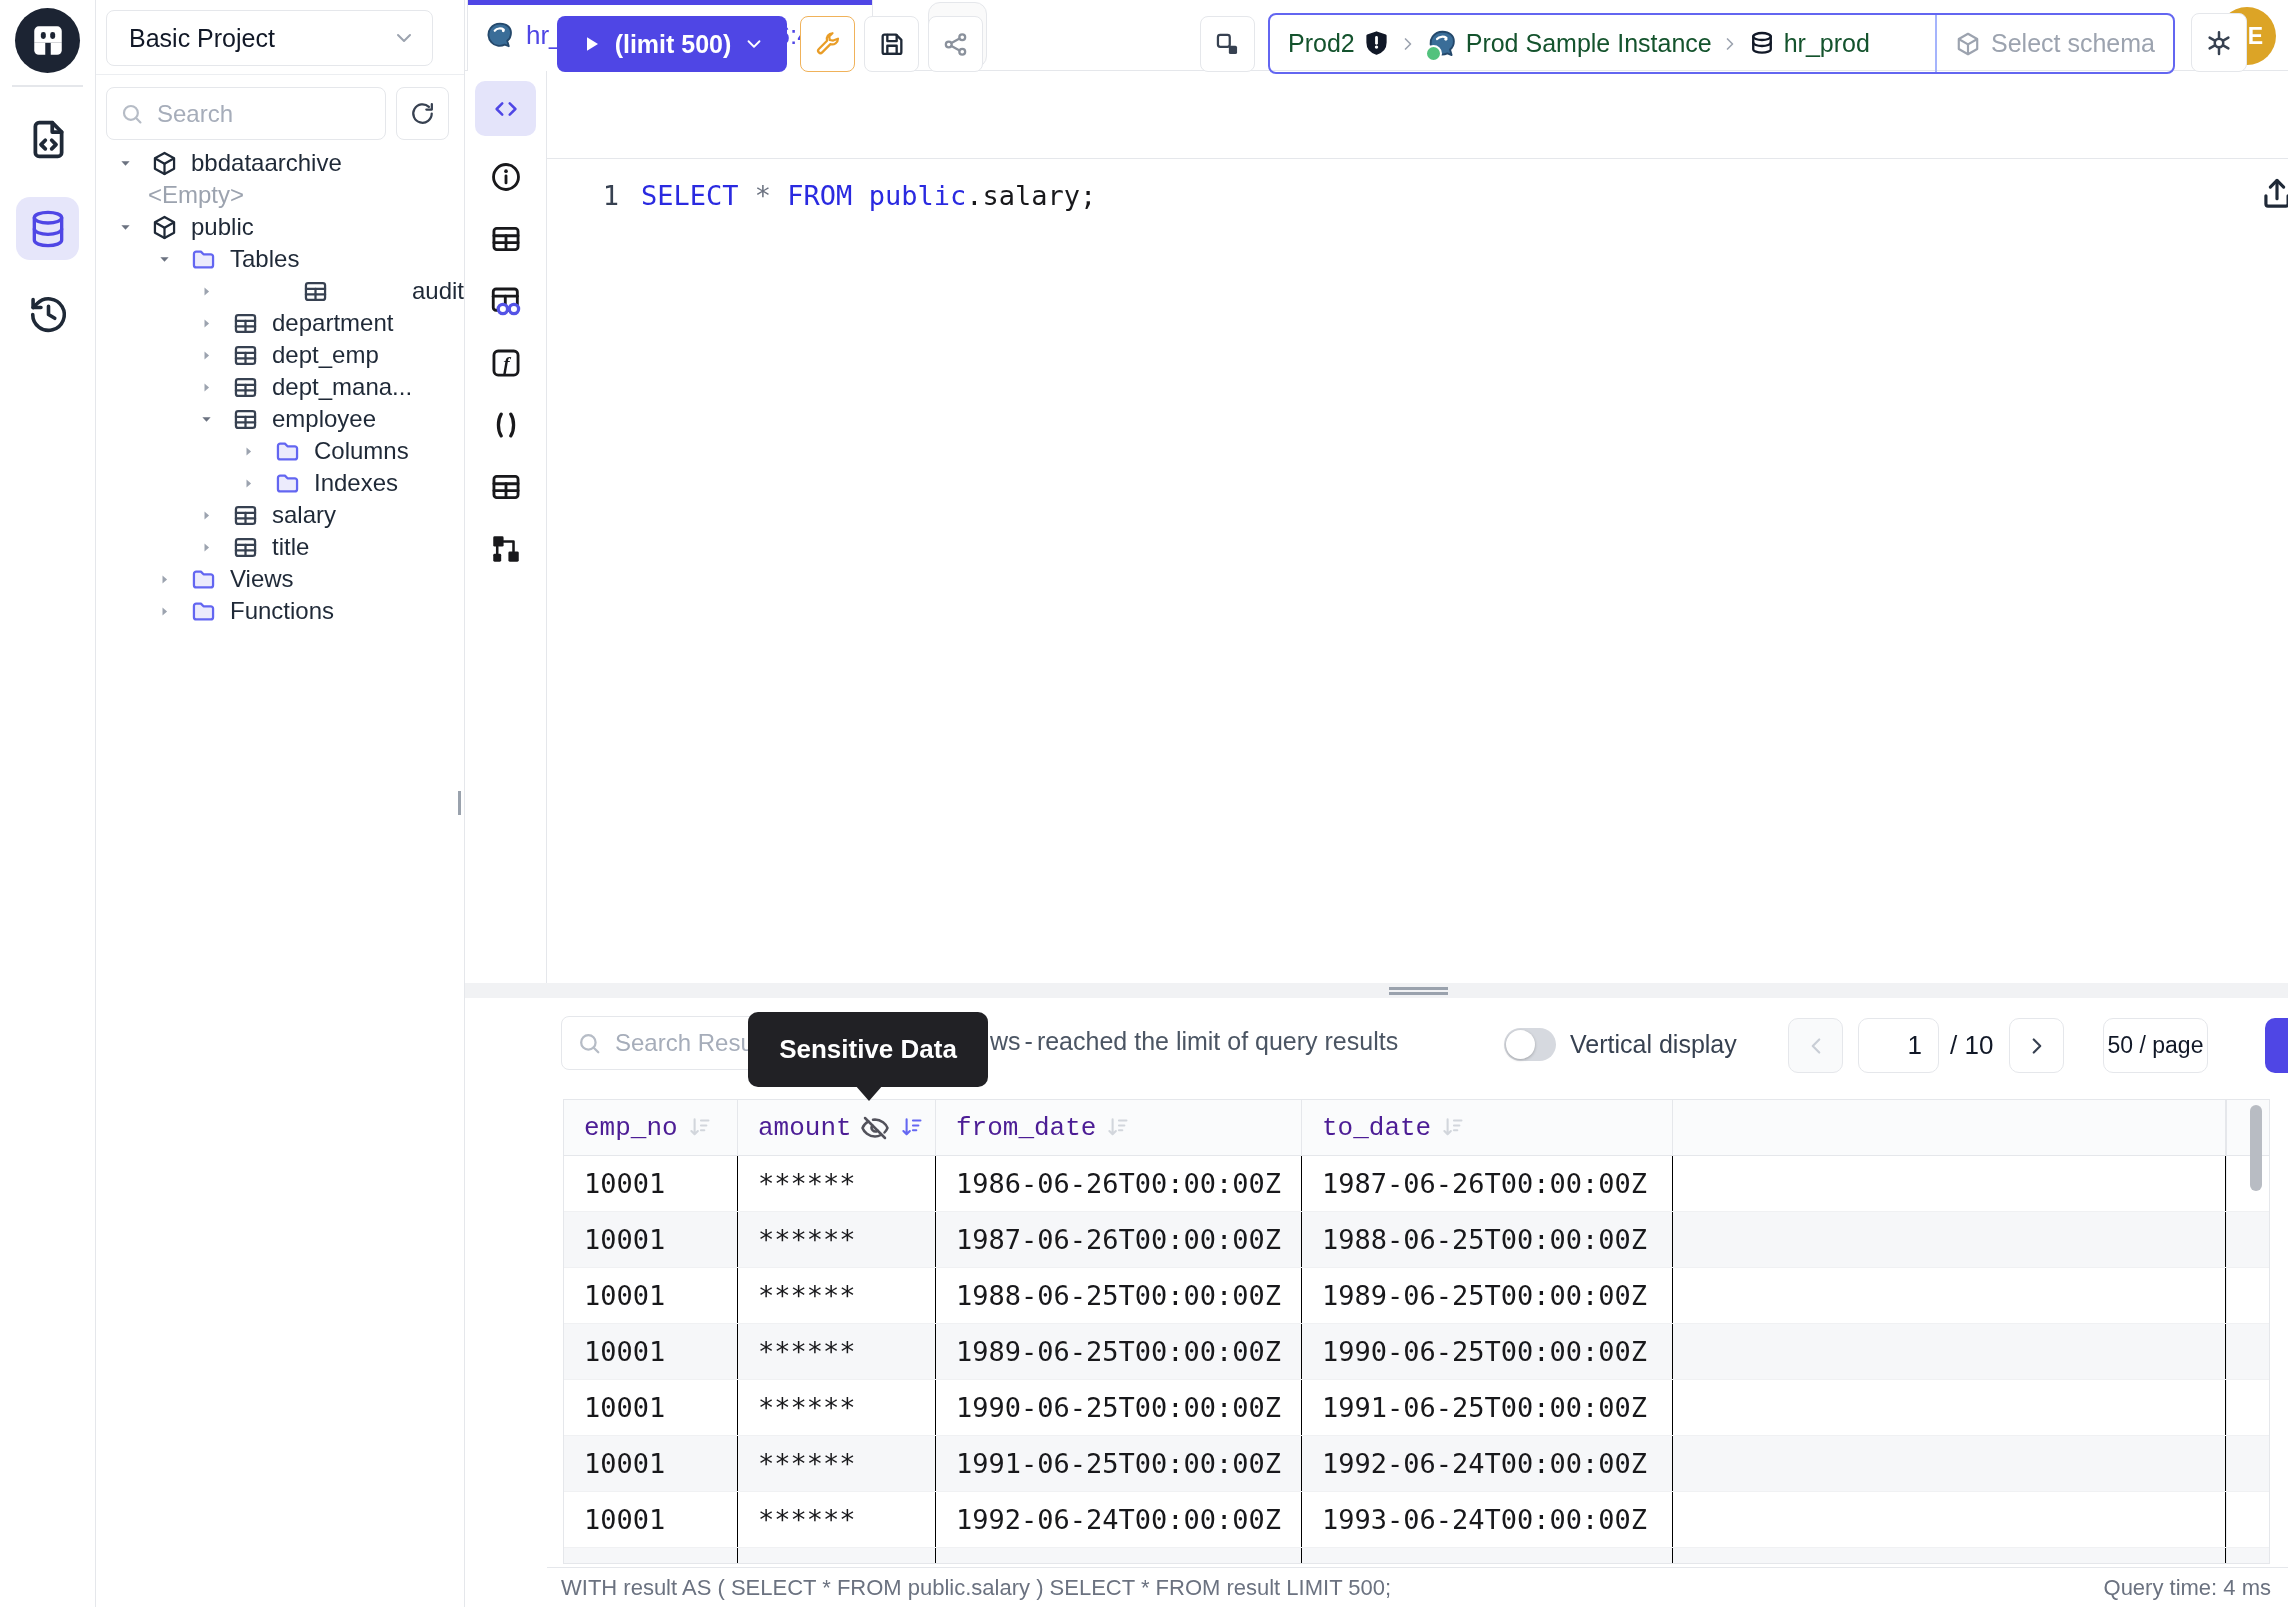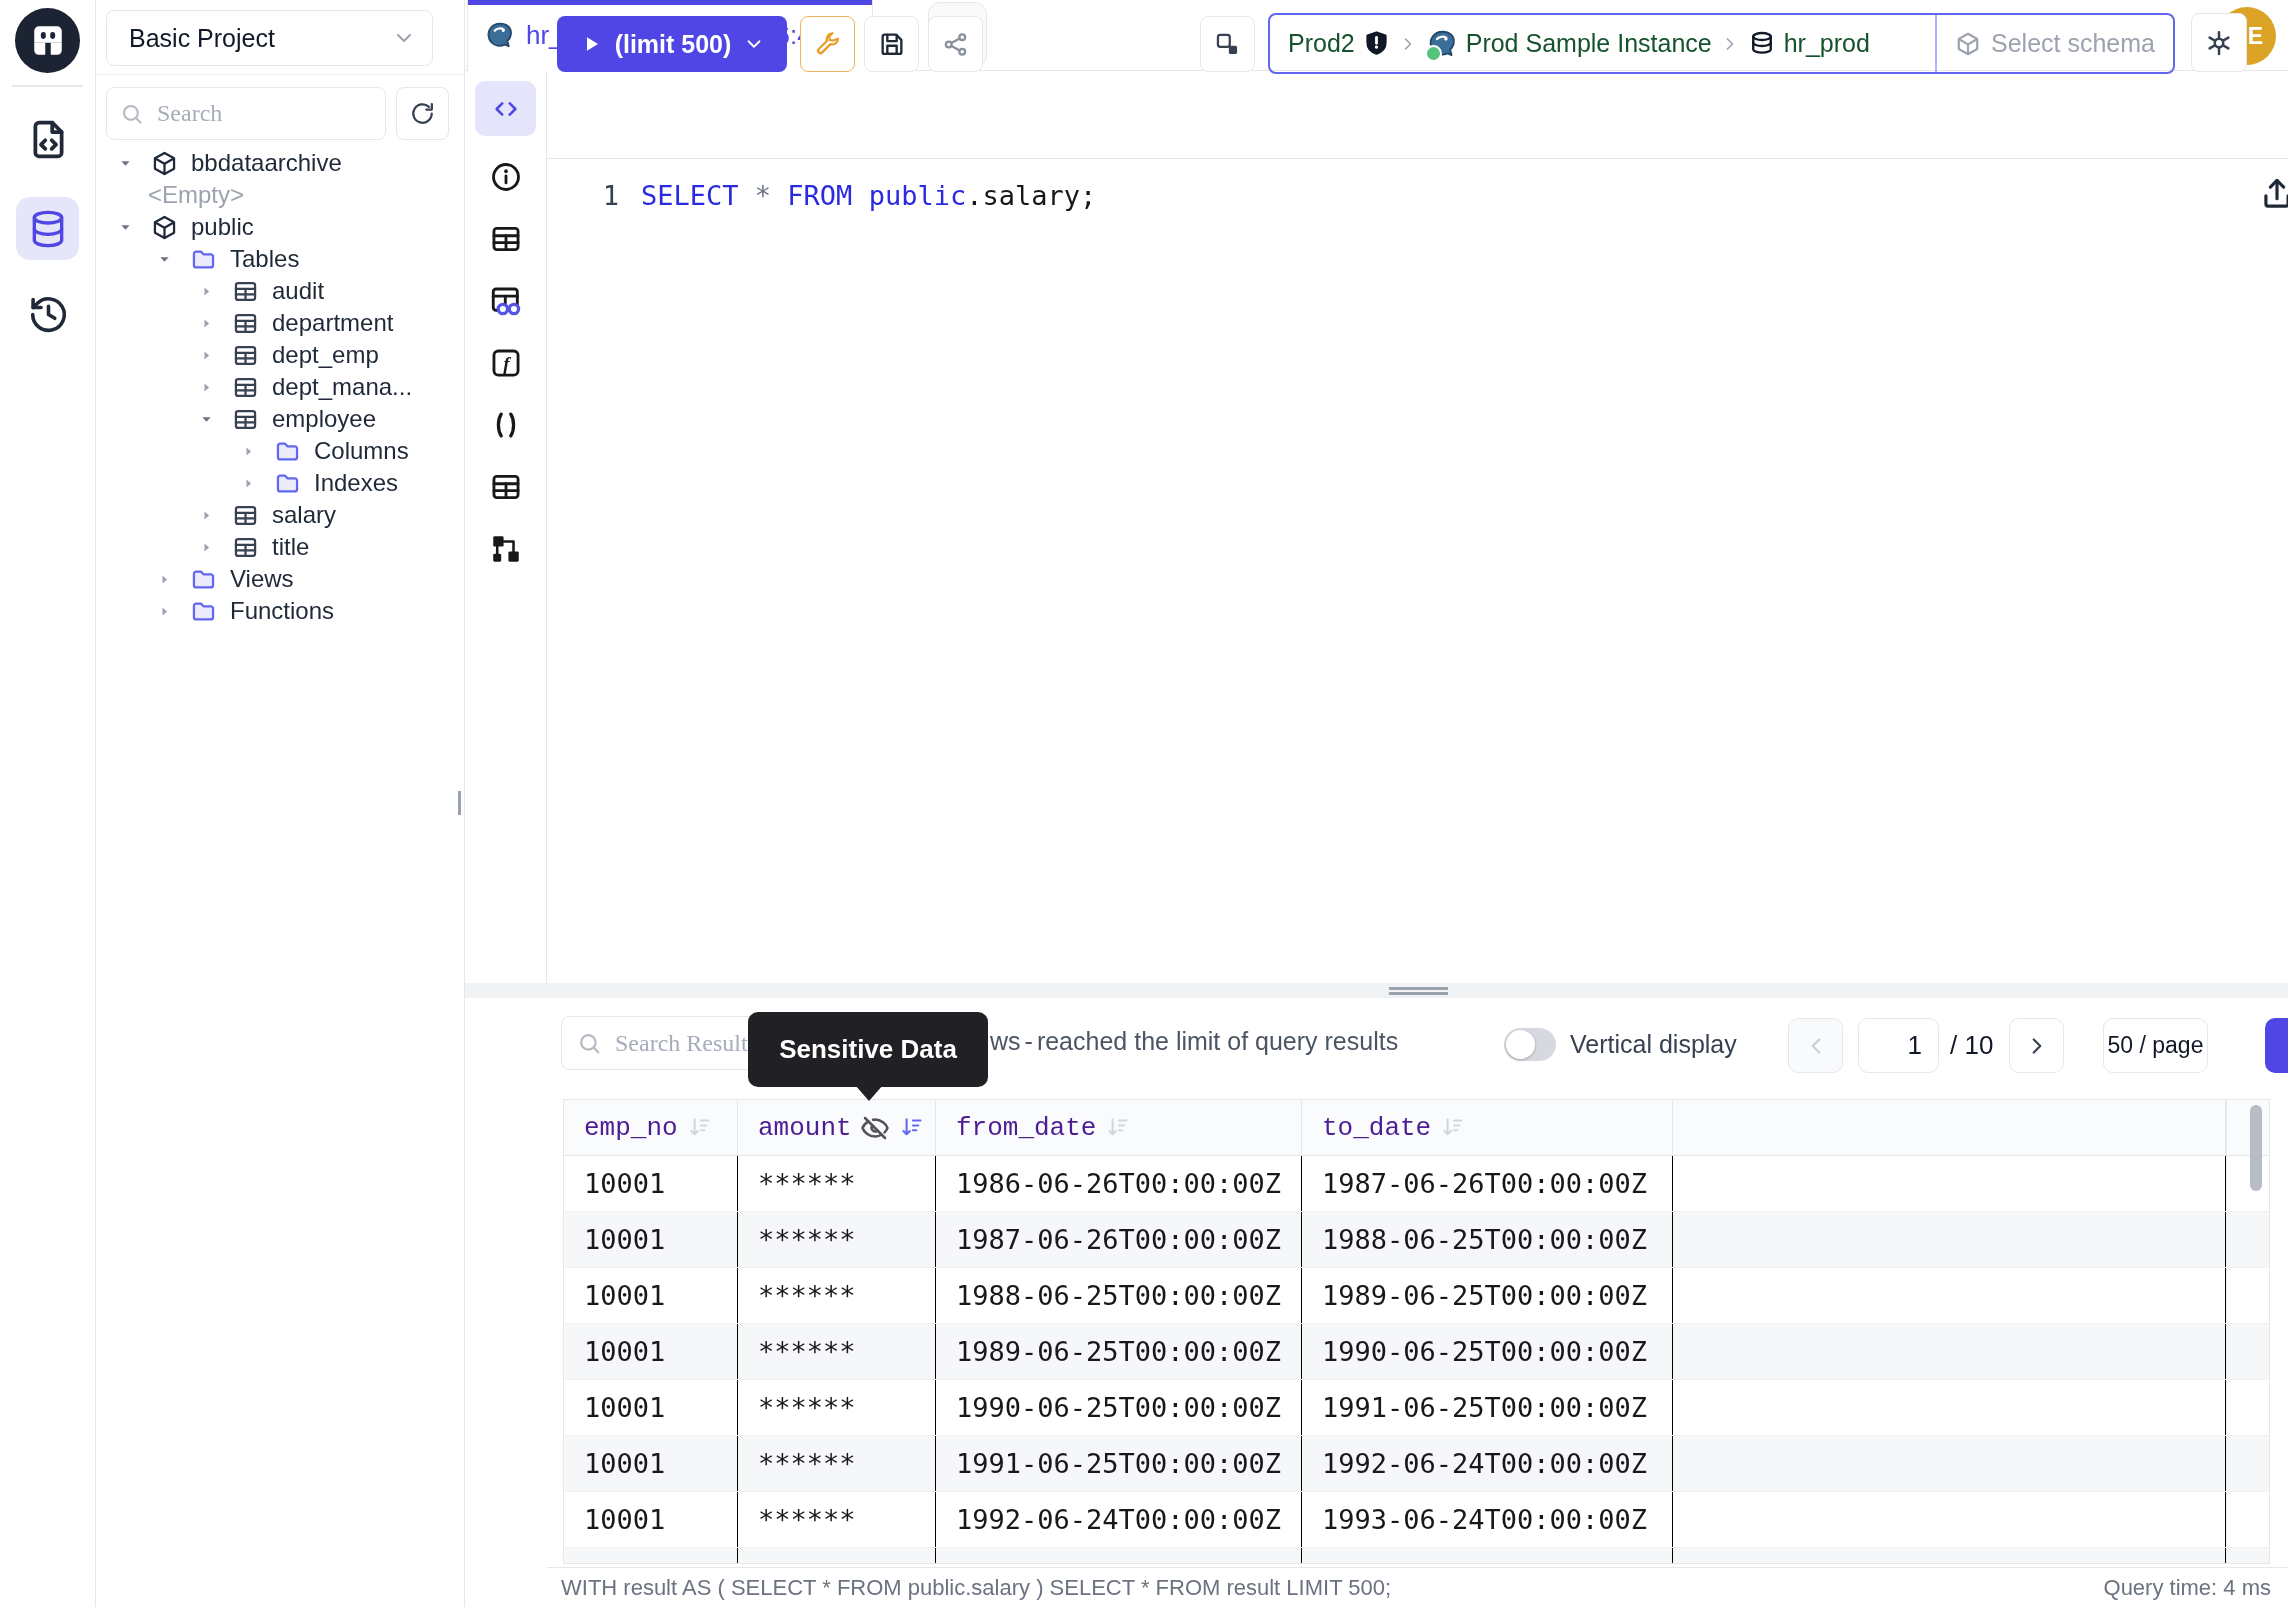--- a/index.html
+++ b/index.html
@@ -23,21 +23,21 @@
   
   #sidebar{left:96px;top:0;width:369px;height:1608px;border-right:1px solid #e5e7eb;box-sizing:border-box;background:#fff;}
   #sidebar-header-line{left:0;top:74px;width:100%;height:1px;background:#eceef1;}
   #project-select{left:10px;top:10px;width:327px;height:56px;border:1.5px solid #e5e7eb;border-radius:8px;
       box-sizing:border-box;display:flex;align-items:center;padding:0 16px 0 22px;justify-content:space-between;}
   #project-select span{font-size:25px;color:#111827;}
   #project-select .ico{width:24px;height:24px;color:#9ca3af;}
   #sb-search{left:10px;top:87px;width:280px;height:53px;border:1.5px solid #e5e7eb;border-radius:8px;box-sizing:border-box;
       display:flex;align-items:center;padding:0 12px;gap:10px;}
   #sb-search .ico{width:26px;height:26px;color:#b6bcc6;}
-  #sb-search input, #res-search input{border:none;outline:none;font-size:24px;font-family:Liberation Serif, serif;
+  #sb-search input, #res-search input{border:none;outline:none;font-size:24px;font-family:Liberation Sans, sans-serif;
       color:#7f1d1d;width:100%;background:transparent;}
   #sb-search input::placeholder,#res-search input::placeholder{color:#a6adba;}
   #sb-refresh{left:300px;top:87px;width:53px;height:53px;}
   #sb-refresh .ico{width:27px;height:27px;color:#374151;}
   #tree{left:0;top:147px;width:100%;}
   .tree-row{display:flex;align-items:center;height:32px;cursor:pointer;}
   .tree-chevron{width:17px;height:17px;margin-right:17px;color:#6b7280;flex:0 0 auto;}
   .tree-icon{width:27px;height:27px;margin-right:13px;flex:0 0 auto;}
   .ti-schema{color:#1f2937;} .ti-folder{color:#6366f1;} .ti-table{color:#374151;}
   .tree-label{font-size:24px;color:#1f2937;white-space:nowrap;}
@@ -260,21 +260,21 @@
               <path d="M6.2 8.8h11.6L12 15.2z" fill="currentColor" stroke="none"></path>
             </svg>
           </span>
           <span class="ico tree-icon ti-folder">
             <svg viewBox="0 0 24 24" fill="none" stroke="currentColor" stroke-width="2" stroke-linecap="round" stroke-linejoin="round">
               <path d="M3.5 7a2 2 0 0 1 2-2h4.2L12 7.4h6.5a2 2 0 0 1 2 2V17a2 2 0 0 1-2 2h-13a2 2 0 0 1-2-2z" fill="#ecebfc"></path>
             </svg>
           </span>
           <span class="tree-label">Tables</span>
         </div>
-        <div class="tree-row" style="padding-left: 102px;">
+        <div class="tree-row" style="padding-left: 102px; justify-content: space-between;">
           <span class="ico tree-chevron" style="color: rgb(156, 163, 175);">
             <svg viewBox="0 0 24 24" fill="none" stroke="currentColor" stroke-width="2" stroke-linecap="round" stroke-linejoin="round">
               <path d="M9.2 6.2v11.6L15.6 12z" fill="currentColor" stroke="none"></path>
             </svg>
           </span>
           <span class="ico tree-icon ti-table">
             <svg viewBox="0 0 24 24" fill="none" stroke="currentColor" stroke-width="2" stroke-linecap="round" stroke-linejoin="round">
               <rect x="3.5" y="4.5" width="17" height="15" rx="2"></rect>
               <path d="M3.5 9.7h17"></path>
               <path d="M3.5 14.6h17"></path>

